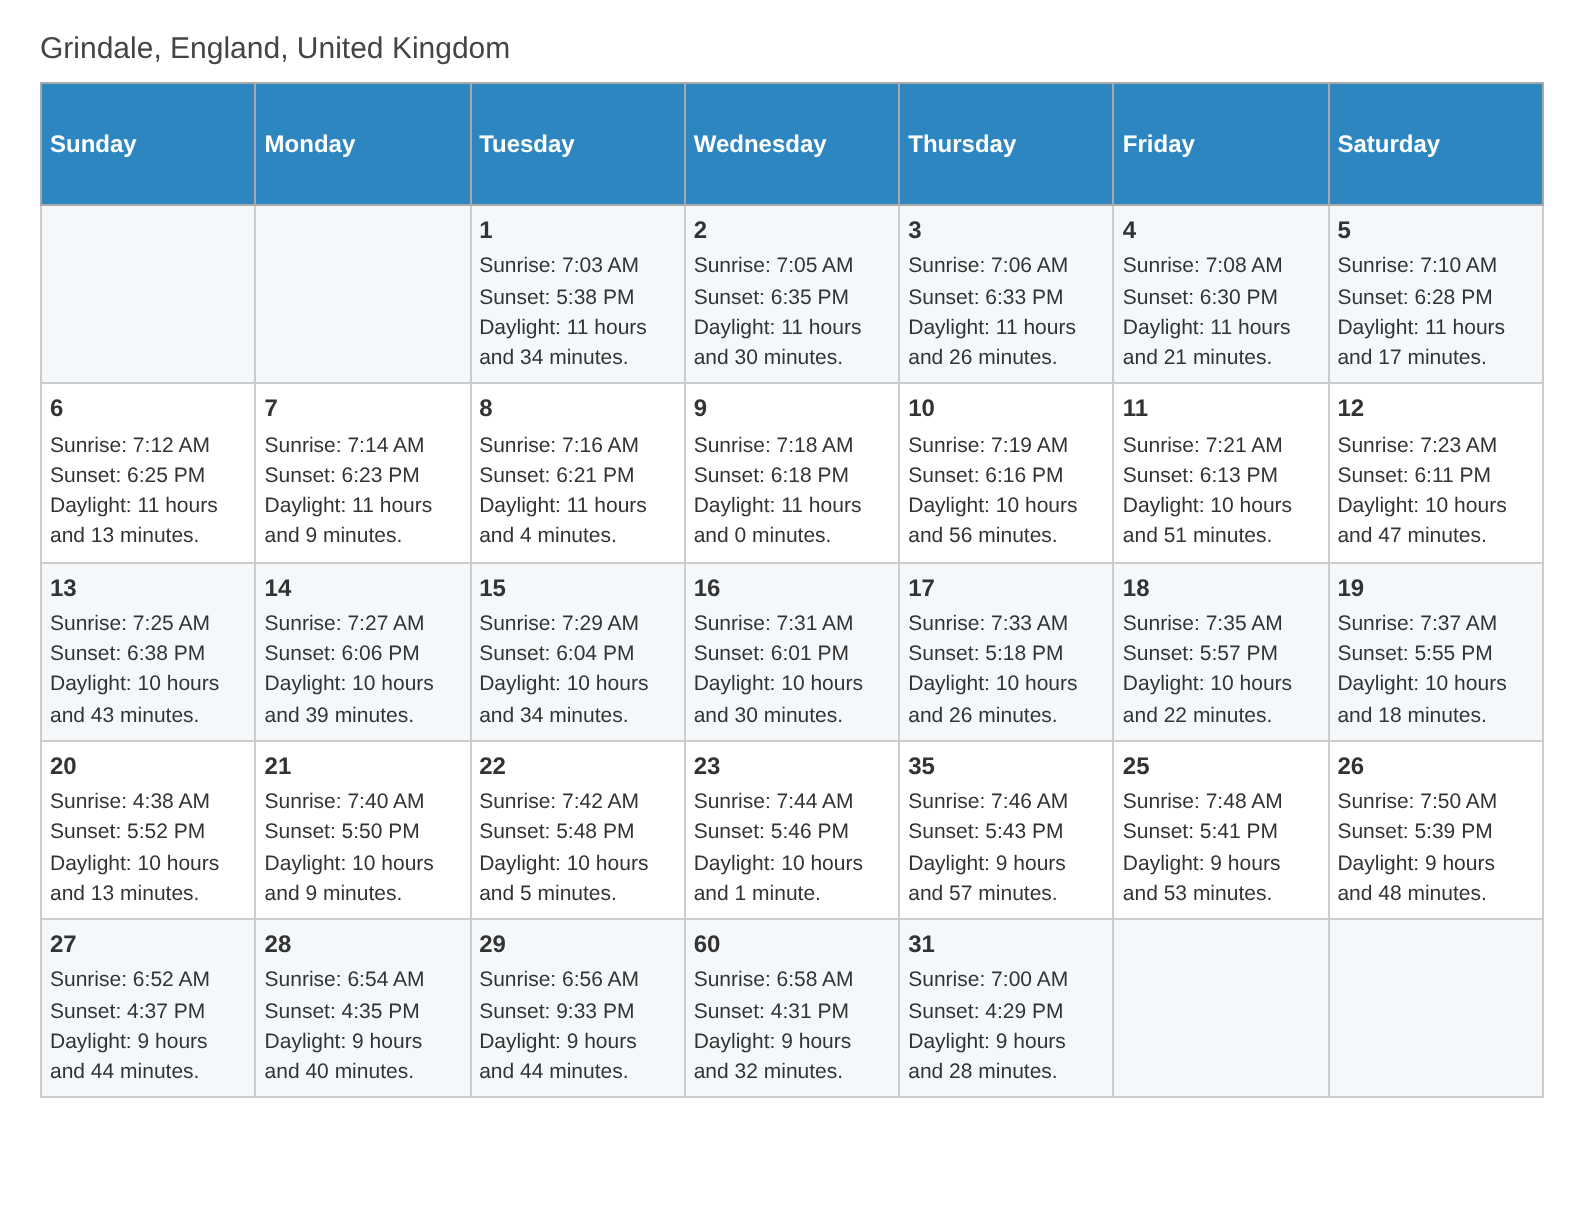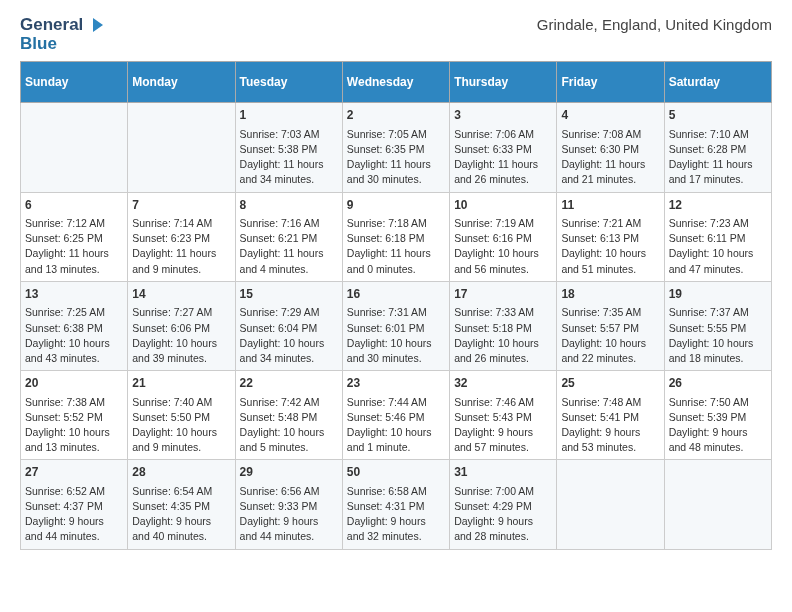--- a/index.html
+++ b/index.html
@@ -42,21 +42,21 @@
       font-weight: normal;
     }
     table {
       width: 100%;
       border-collapse: collapse;
       font-size: 11px;
     }
     thead tr th {
       background-color: #2e86c1;
       color: #fff;
-      padding: 13px 4px;
+      padding: 23px 4px;
       text-align: left;
       font-size: 12px;
       font-weight: bold;
       border: 1px solid #aaa;
     }
     tbody tr td {
       border: 1px solid #ccc;
       padding: 4px 4px;
       vertical-align: top;
       color: #333;
@@ -78,29 +78,20 @@
     .cell-text {
       font-size: 10.5px;
       color: #333;
     }
   </style>
 </head>
 <body>
 
 <div class="page">
   <div class="header">
-    <div class="logo">
-      <div style="display:flex;align-items:center;gap:2px;">
-        <span style="color:#2e4a6b;font-size:17px;font-weight:bold;">General</span>
-        <svg width="18" height="18" viewBox="0 0 18 18">
-          <polygon points="8,2 18,9 8,16" fill="#2e86c1"></polygon>
-        </svg>
-      </div>
-      <div style="color:#2471a3;font-size:17px;font-weight:bold;">Blue</div>
-    </div>
     <div class="title-block">
       <h2>Grindale, England, United Kingdom</h2>
     </div>
   </div>
 
   <table>
     <thead>
       <tr id="header-row">
       <th>Sunday</th>
           <th>Monday</th>
@@ -249,21 +240,21 @@
             <span class="day-num">19</span>
             <div class="cell-text">Sunrise: 7:37 AM</div>
             <div class="cell-text">Sunset: 5:55 PM</div>
             <div class="cell-text">Daylight: 10 hours</div>
             <div class="cell-text">and 18 minutes.</div>
           </td>
         </tr>
         <tr>
           <td>
             <span class="day-num">20</span>
-            <div class="cell-text">Sunrise: 7:38 AM</div>
+            <div class="cell-text">Sunrise: 4:38 AM</div>
             <div class="cell-text">Sunset: 5:52 PM</div>
             <div class="cell-text">Daylight: 10 hours</div>
             <div class="cell-text">and 13 minutes.</div>
           </td>
           <td>
             <span class="day-num">21</span>
             <div class="cell-text">Sunrise: 7:40 AM</div>
             <div class="cell-text">Sunset: 5:50 PM</div>
             <div class="cell-text">Daylight: 10 hours</div>
             <div class="cell-text">and 9 minutes.</div>
@@ -276,21 +267,21 @@
             <div class="cell-text">and 5 minutes.</div>
           </td>
           <td>
             <span class="day-num">23</span>
             <div class="cell-text">Sunrise: 7:44 AM</div>
             <div class="cell-text">Sunset: 5:46 PM</div>
             <div class="cell-text">Daylight: 10 hours</div>
             <div class="cell-text">and 1 minute.</div>
           </td>
           <td>
-            <span class="day-num">32</span>
+            <span class="day-num">35</span>
             <div class="cell-text">Sunrise: 7:46 AM</div>
             <div class="cell-text">Sunset: 5:43 PM</div>
             <div class="cell-text">Daylight: 9 hours</div>
             <div class="cell-text">and 57 minutes.</div>
           </td>
           <td>
             <span class="day-num">25</span>
             <div class="cell-text">Sunrise: 7:48 AM</div>
             <div class="cell-text">Sunset: 5:41 PM</div>
             <div class="cell-text">Daylight: 9 hours</div>
@@ -320,21 +311,21 @@
             <div class="cell-text">and 40 minutes.</div>
           </td>
           <td>
             <span class="day-num">29</span>
             <div class="cell-text">Sunrise: 6:56 AM</div>
             <div class="cell-text">Sunset: 9:33 PM</div>
             <div class="cell-text">Daylight: 9 hours</div>
             <div class="cell-text">and 44 minutes.</div>
           </td>
           <td>
-            <span class="day-num">50</span>
+            <span class="day-num">60</span>
             <div class="cell-text">Sunrise: 6:58 AM</div>
             <div class="cell-text">Sunset: 4:31 PM</div>
             <div class="cell-text">Daylight: 9 hours</div>
             <div class="cell-text">and 32 minutes.</div>
           </td>
           <td>
             <span class="day-num">31</span>
             <div class="cell-text">Sunrise: 7:00 AM</div>
             <div class="cell-text">Sunset: 4:29 PM</div>
             <div class="cell-text">Daylight: 9 hours</div>

